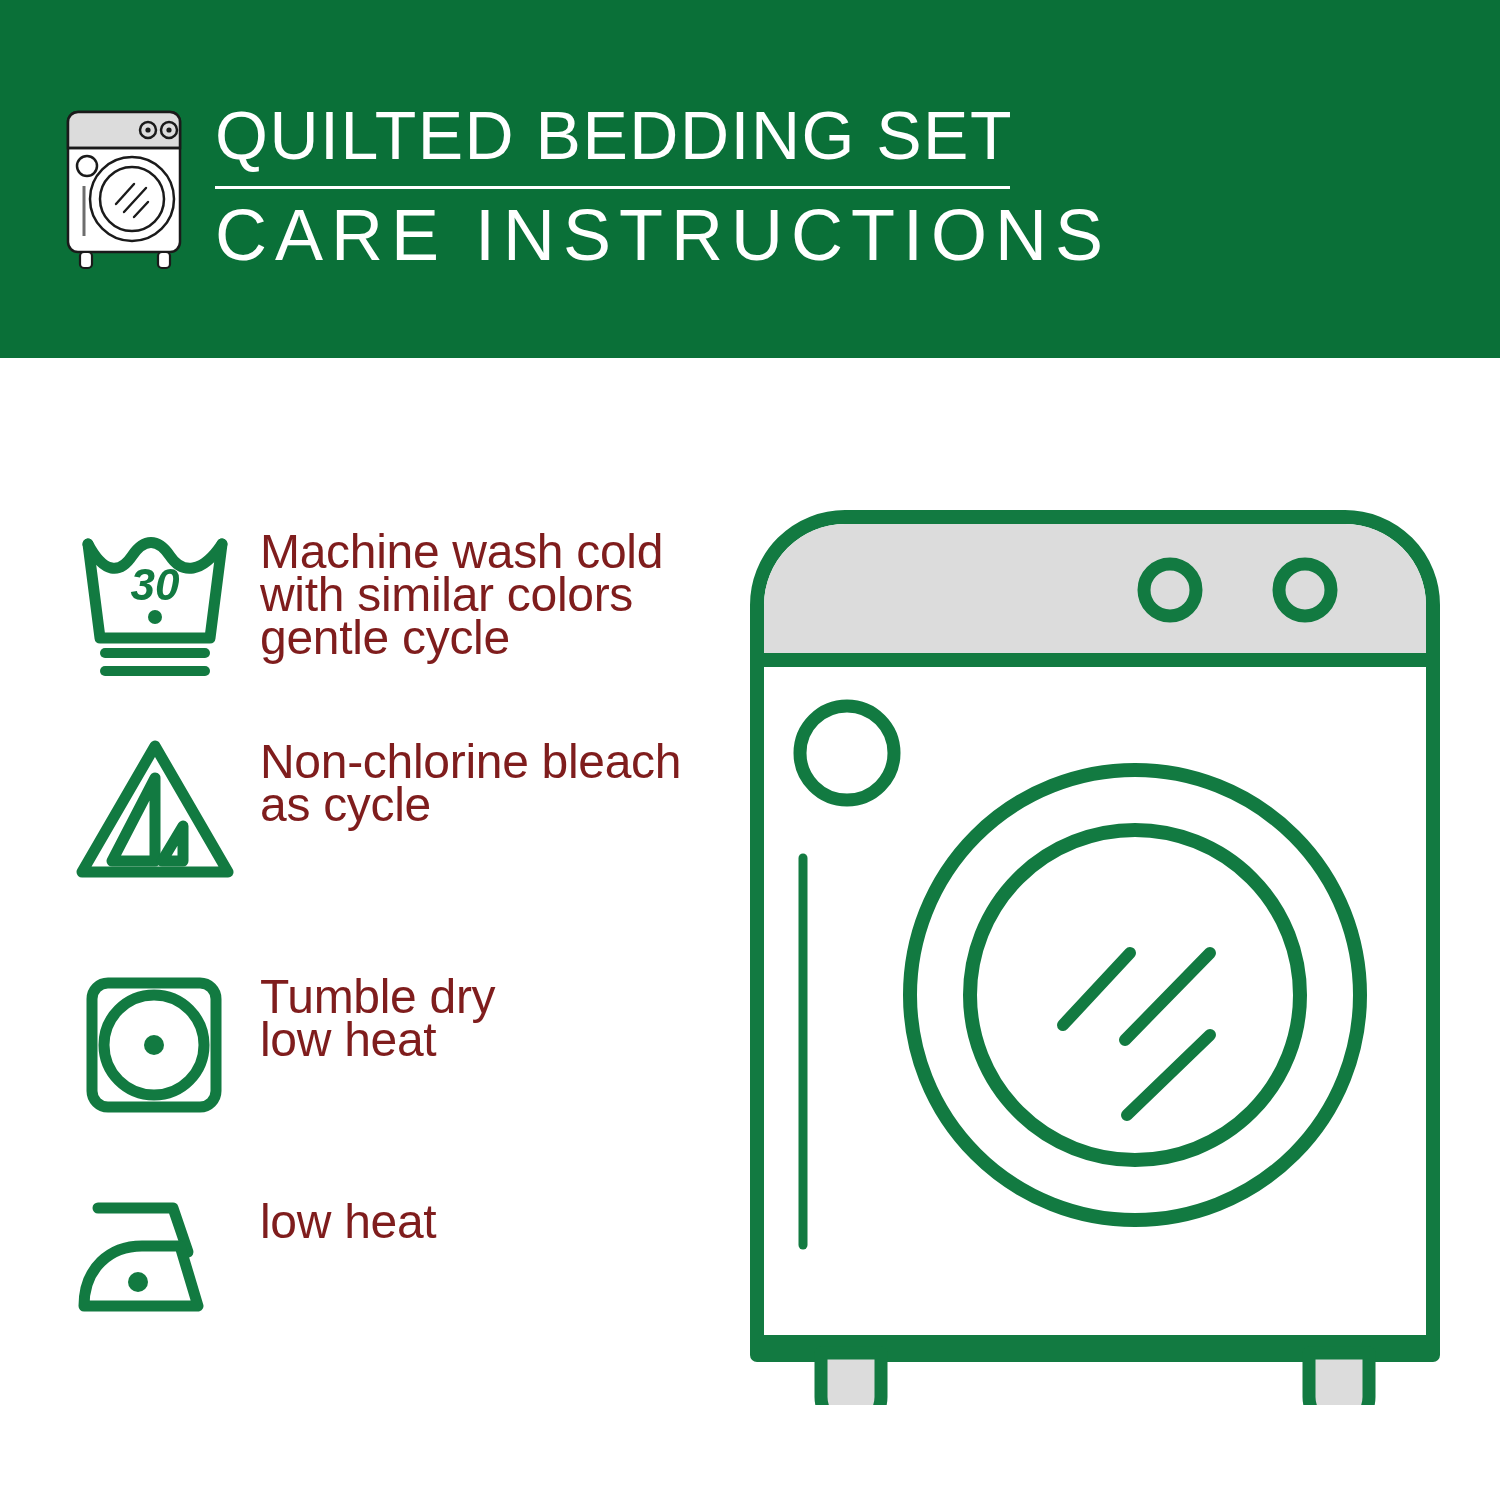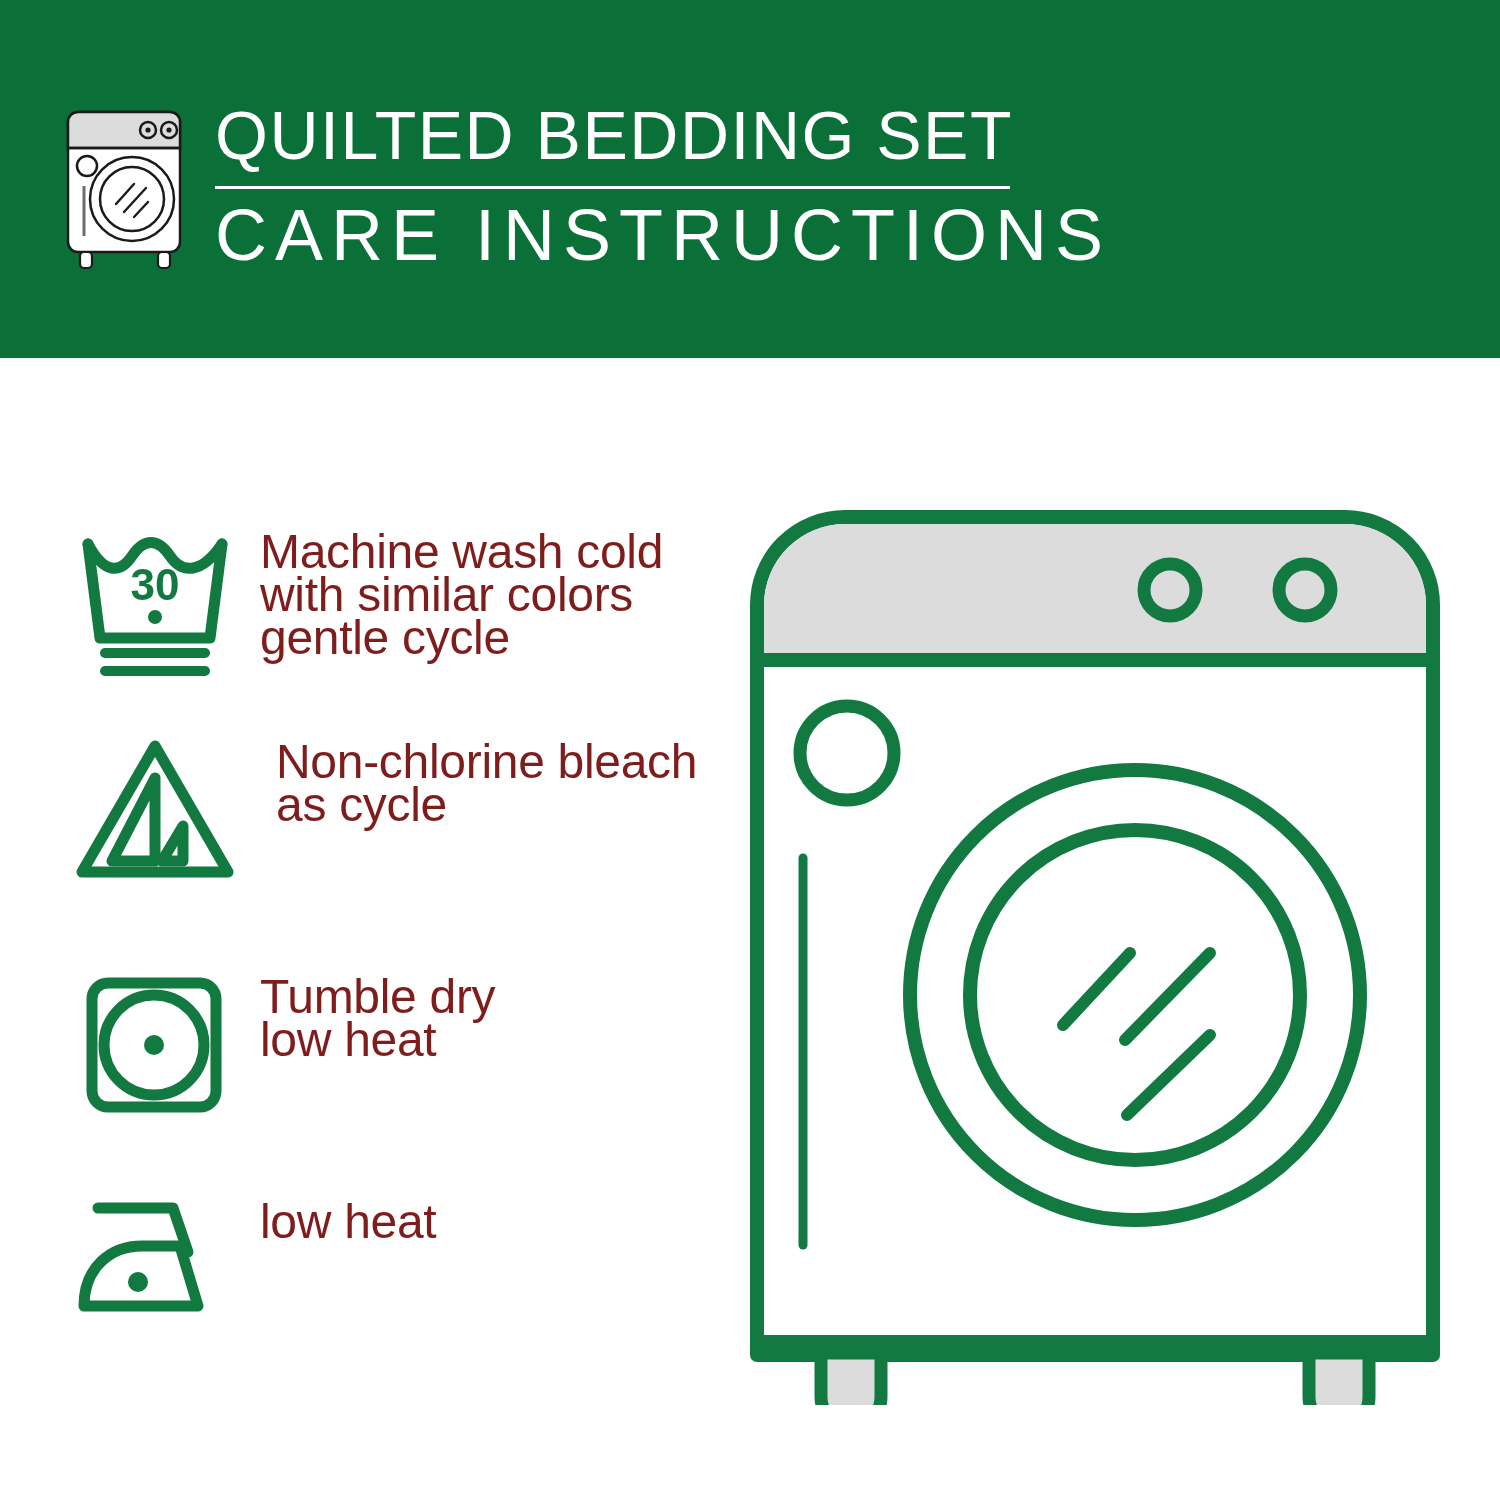--- a/index.html
+++ b/index.html
@@ -85,34 +85,35 @@
     width: 640px;
     display: flex;
     align-items: flex-start;
   }
   .care-symbol {
     width: 170px;
     flex: 0 0 170px;
     display: flex;
     align-items: flex-start;
     justify-content: flex-start;
+    font-style: italic;
   }
   .care-text {
     color: #7f1d1d;
     font-size: 48px;
     line-height: 43px;
     padding-top: 10px;
     padding-left: 20px;
     letter-spacing: -0.3px;
   }
   .care-text span {
     display: block;
   }
   #care-row-0 { top: 20px; }
-  #care-row-1 { top: 230px; gap: 16px; }
+  #care-row-1 { top: 230px; }
   #care-row-2 { top: 465px; }
   #care-row-3 { top: 690px; }
 
   
   #washer-illustration {
     position: absolute;
     left: 745px;
     top: 505px;
     width: 700px;
     height: 900px;

